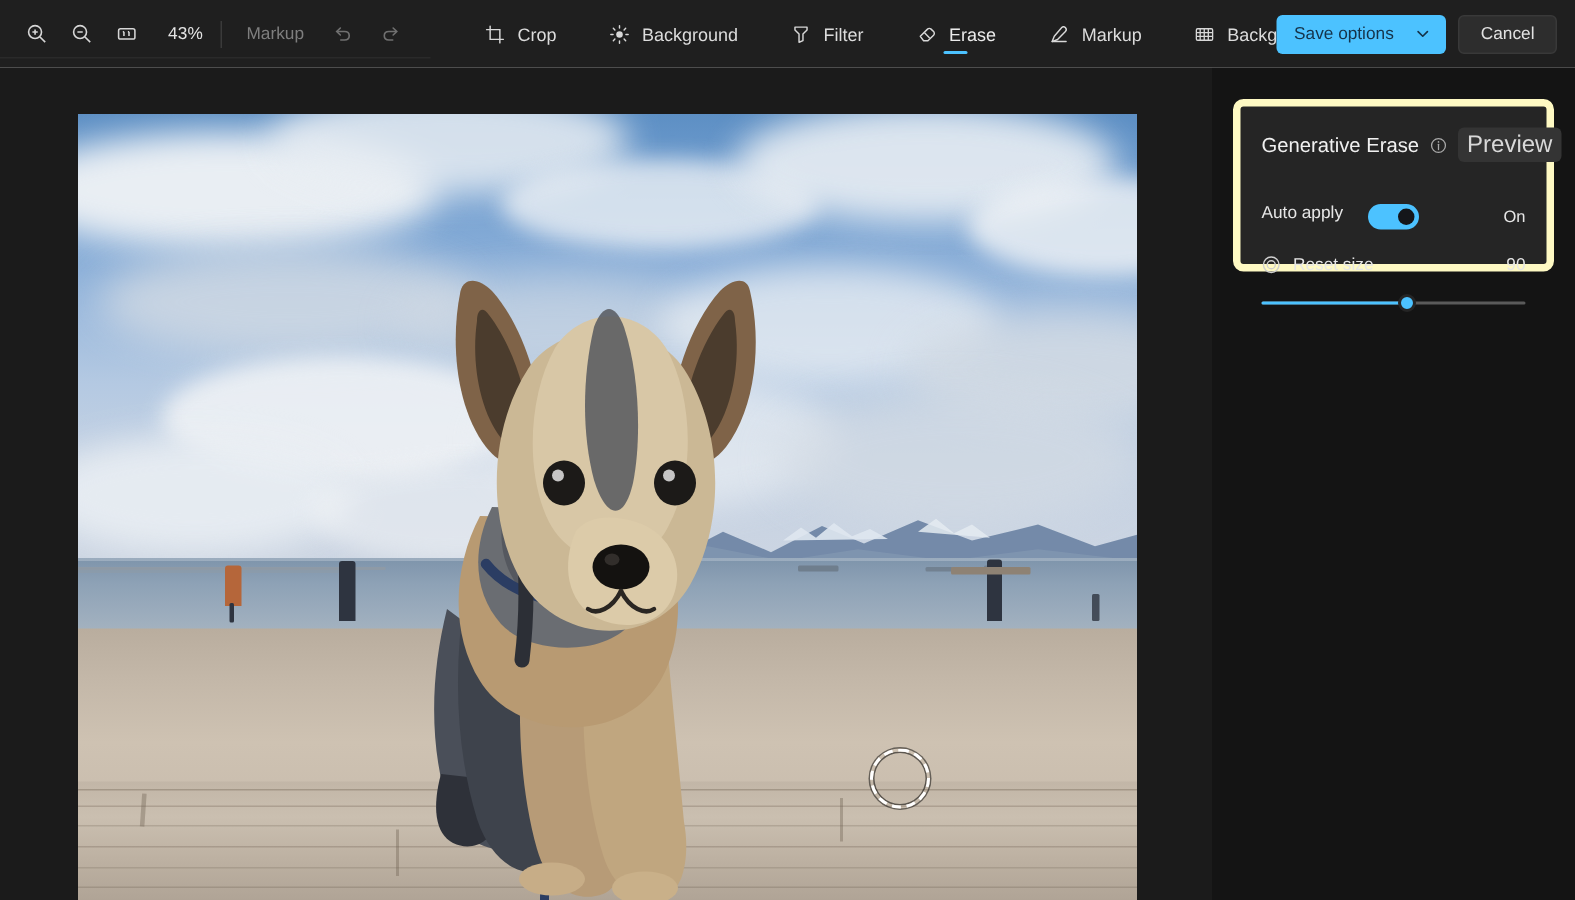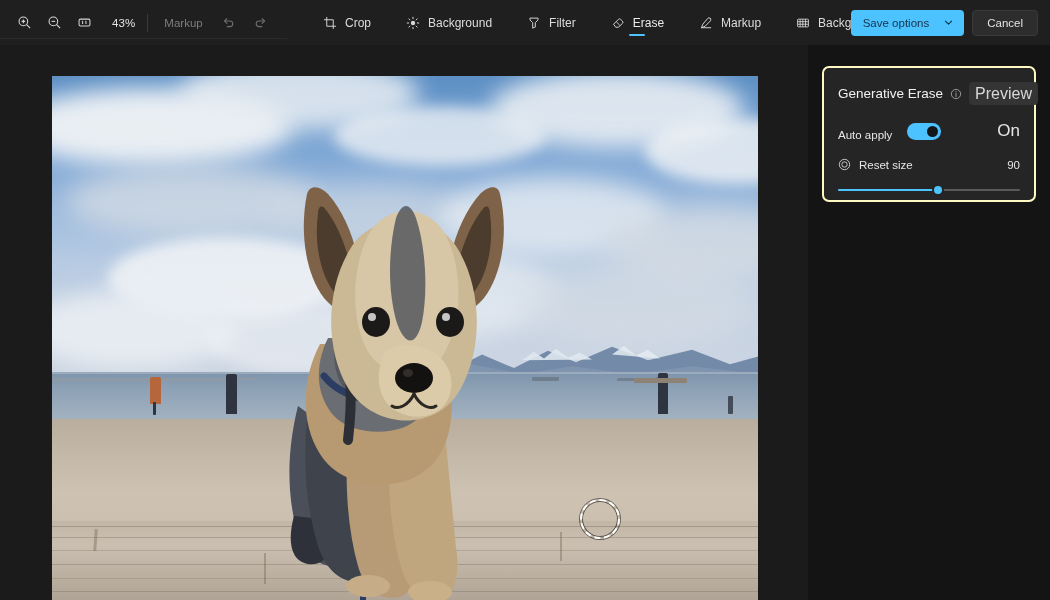--- a/index.html
+++ b/index.html
@@ -140,46 +140,46 @@
     border:2px dashed #ffffff;
     box-shadow:0 0 0 1px rgba(0,0,0,0.55) inset, 0 0 0 1px rgba(0,0,0,0.5);
   }
 
   
   .right-pane {
     position:absolute; left:808px; top:45px; width:242px; height:555px;
     background:#141414;
   }
   .panel-card {
-    position:absolute; left:14px; top:21px; width:214px; height:136px;
-    background:#252525; border:2px solid #fef9c3; border-radius:7px;
+    position:absolute; left:14px; top:21px; width:214px; height:115px;
+    background:#252525; border:5px solid #fef9c3; border-radius:7px;
     padding:14px 14px 0 14px;
   }
   .panel-head { display:flex; align-items:center; gap:7px; }
   .panel-title { font-size:13.5px; color:#f0f0f0; white-space:nowrap; }
   .info-ico { color:#a9a9a9; display:flex; align-items:center; }
   .preview-badge {
     font-size:16px; color:#d8d8d8; background:#343434;
     border-radius:4px; padding:2.5px 6px; white-space:nowrap;
   }
   .row {
-    display:flex; align-items:flex-end; justify-content:space-between;
-    margin-top:16px;
+    display:flex; align-items:flex-start; justify-content:space-between;
+    margin-top:28px;
   }
   .row-label { font-size:11.5px; color:#e6e6e6; white-space:nowrap; }
   .row-right { display:flex; align-items:center; gap:8px; }
   .toggle {
     width:34px; height:17px; border-radius:9px; background:#4cc2ff;
     position:relative;
   }
   .toggle .knob {
     position:absolute; right:3px; top:3px; width:11px; height:11px;
     border-radius:50%; background:#14161a;
   }
-  .toggle-state { font-size:17px; color:#e6e6e6; white-space:nowrap;padding-left:48px; }
+  .toggle-state { font-size:11px; color:#e6e6e6; white-space:nowrap;padding-left:48px; }
 
   .brush-row { display:flex; align-items:center; justify-content:space-between; margin-top:17px; }
   .brush-left { display:flex; align-items:center; gap:8px; }
   .brush-ico { color:#cfcfcf; display:flex; align-items:center; }
   .brush-val { font-size:11.5px; color:#e6e6e6; }
   .slider { position:relative; margin-top:13px; height:12px; }
   .slider-track {
     position:absolute; left:0; right:0; top:5px; height:2px;
     background:#5a5a5a; border-radius:1px;
   }

